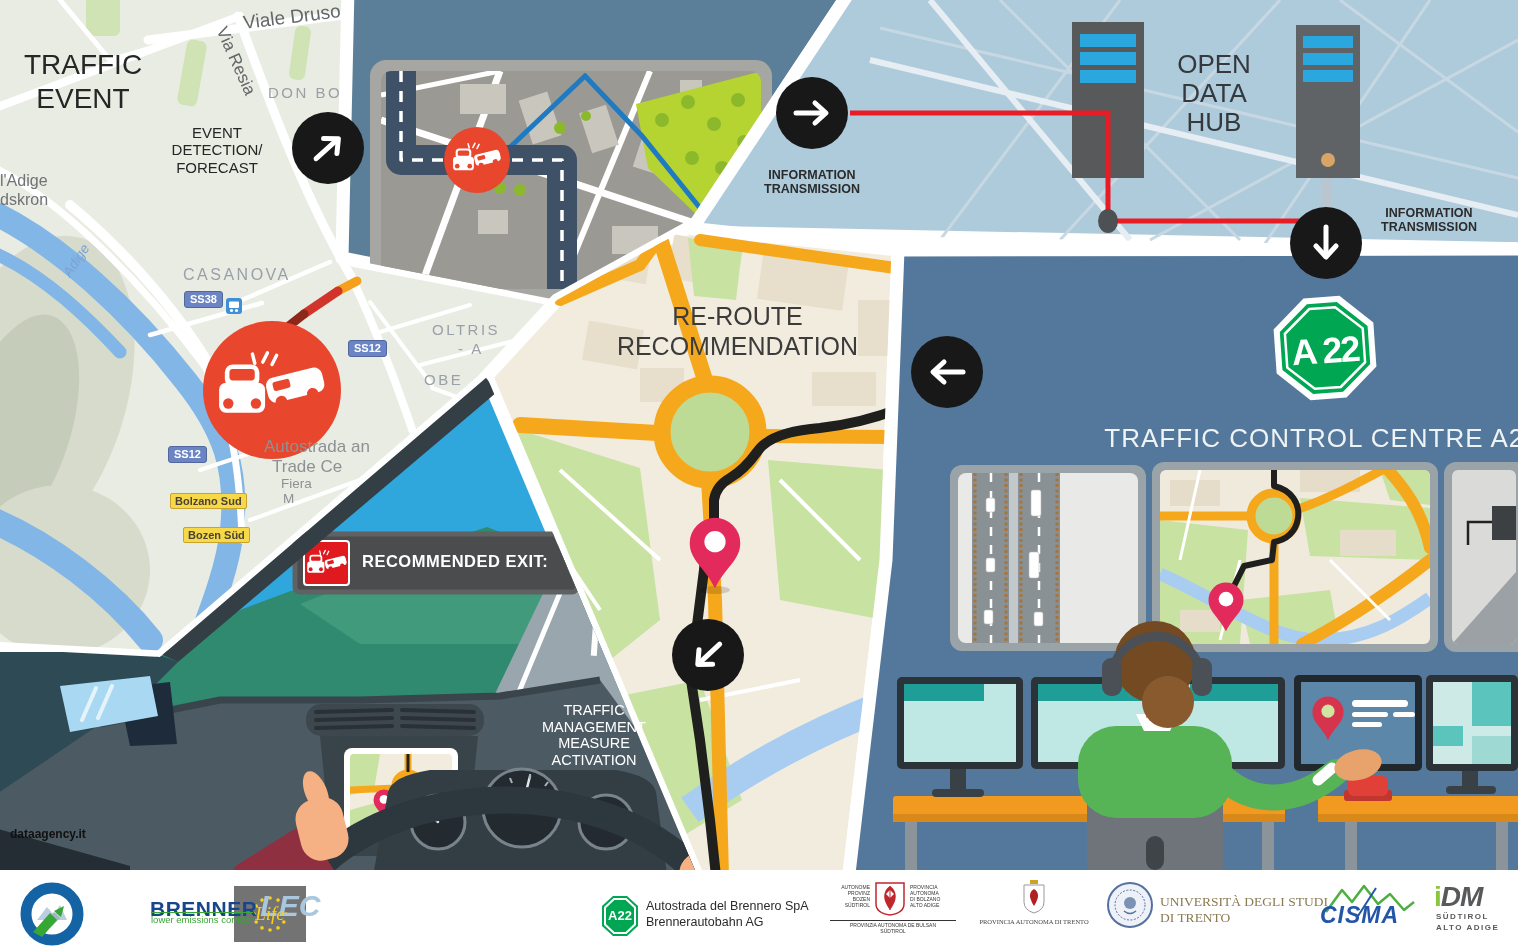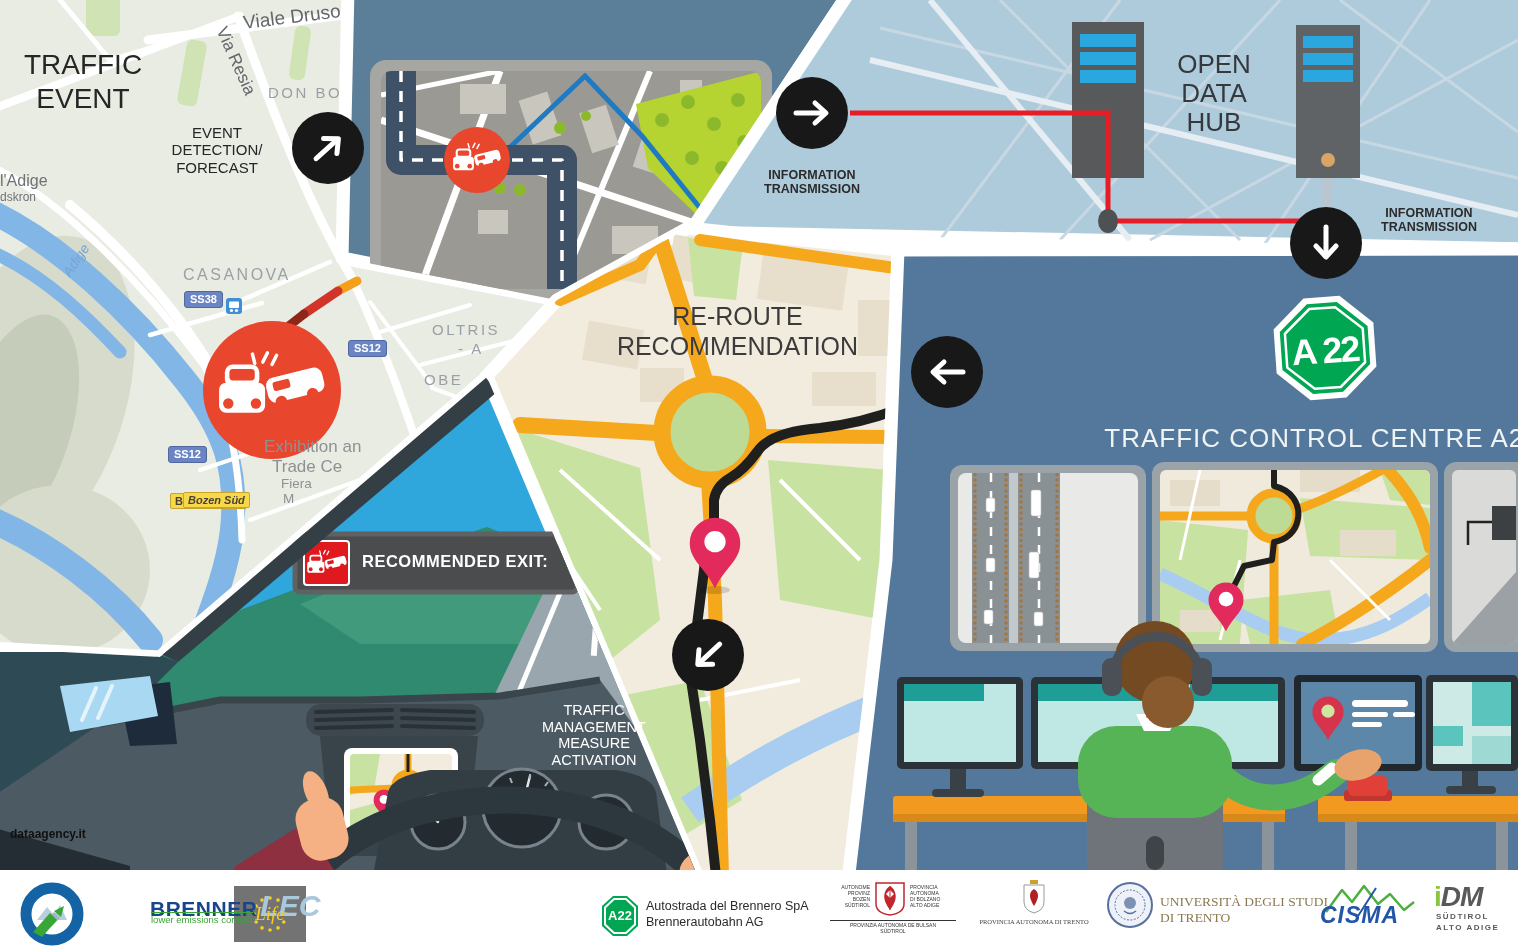--- a/index.html
+++ b/index.html
@@ -554,28 +554,28 @@
 <div class="t" style="left:10px;top:828px;font-size:12px;font-weight:bold;color:#101010;">dataagency.it</div>
 
 <div class="t maplbl" style="left:243px;top:6px;font-size:19px;transform:rotate(-7deg);white-space:nowrap;">Viale Druso</div>
 <div class="t maplbl" style="left:230px;top:24px;font-size:17px;transform:rotate(66deg);transform-origin:left top;white-space:nowrap;">Via Resia</div>
 <div class="t loc" style="left:268px;top:84px;">DON BO</div>
 <div class="t loc" style="left:183px;top:266px;font-size:16px;">CASANOVA</div>
 <div class="t loc" style="left:432px;top:321px;">OLTRIS</div>
 <div class="t loc" style="left:458px;top:340px;">- A</div>
 <div class="t loc" style="left:424px;top:358px;margin-top:13px;">OBE</div>
 <div class="t" style="left:0px;top:172px;font-size:16px;color:#6f7276;">l'Adige</div>
-<div class="t" style="left:0px;top:191px;font-size:12px;color:#6f7276;">dskron</div>
+<div class="t" style="left:0px;top:191px;font-size:16px;color:#6f7276;">dskron</div>
 <div class="t" style="left:58px;top:252px;font-size:14px;font-style:italic;color:#7aa3d4;transform:rotate(-56deg);">Adige</div>
 <div class="badge" style="left:184px;top:291px;">SS38</div>
 <div class="badge" style="left:348px;top:340px;">SS12</div>
 <div class="badge" style="left:168px;top:446px;">SS12</div>
 <div class="ybadge" style="left:170px;top:493px;">Bolzano Sud</div>
-<div class="ybadge" style="left:183px;top:492px;font-style:italic;">Bozen Süd</div>
-<div class="t" style="left:264px;top:437px;font-size:17px;color:#8e9194;">Exhibition an</div>
+<div class="ybadge" style="left:183px;top:527px;">Bozen Süd</div>
+<div class="t" style="left:264px;top:437px;font-size:17px;color:#8e9194;">Autostrada an</div>
 <div class="t" style="left:272px;top:457px;font-size:17px;color:#8e9194;">Trade Ce</div>
 <div class="t" style="left:281px;top:476px;font-size:13.5px;color:#8e9194;">Fiera</div>
 <div class="t" style="left:283px;top:491px;font-size:13.5px;color:#8e9194;">M</div>
 
 <div class="footer">
 
   <svg class="fsvg" style="left:20px;top:12px;" width="64" height="64" viewBox="0 0 64 64">
     <circle cx="32" cy="32" r="26" fill="#fff" stroke="#1464a5" stroke-width="11"></circle>
     <polygon points="17,38 27,25 34,33 40,23 47,38" fill="#b9cede"></polygon>
     <polygon points="24,40 34,30 40,36 30,46" fill="#9fb6c6"></polygon>

